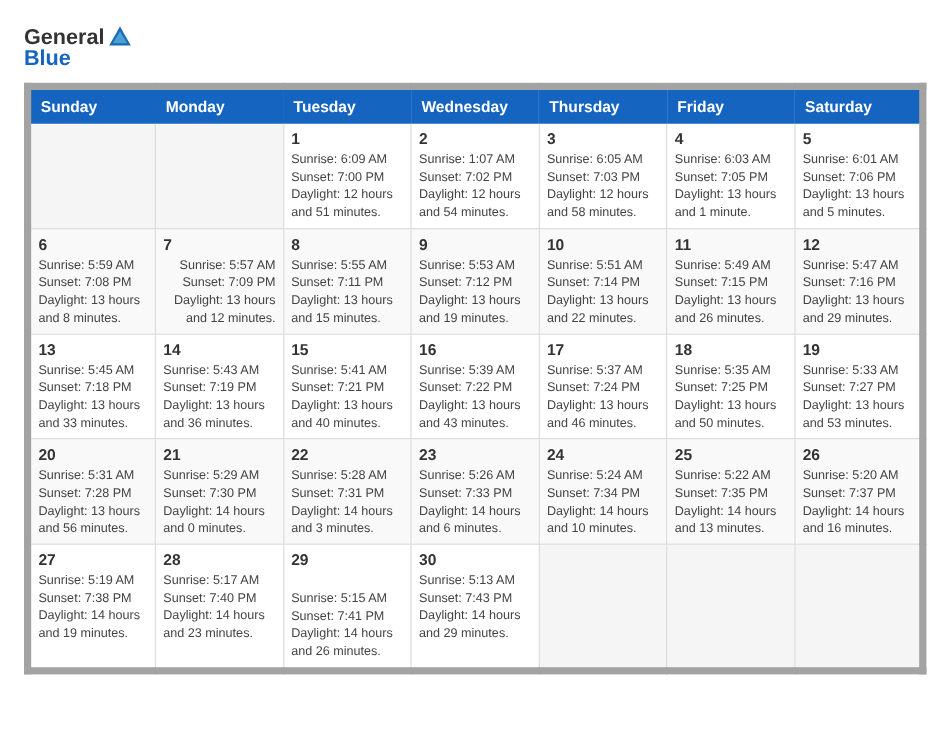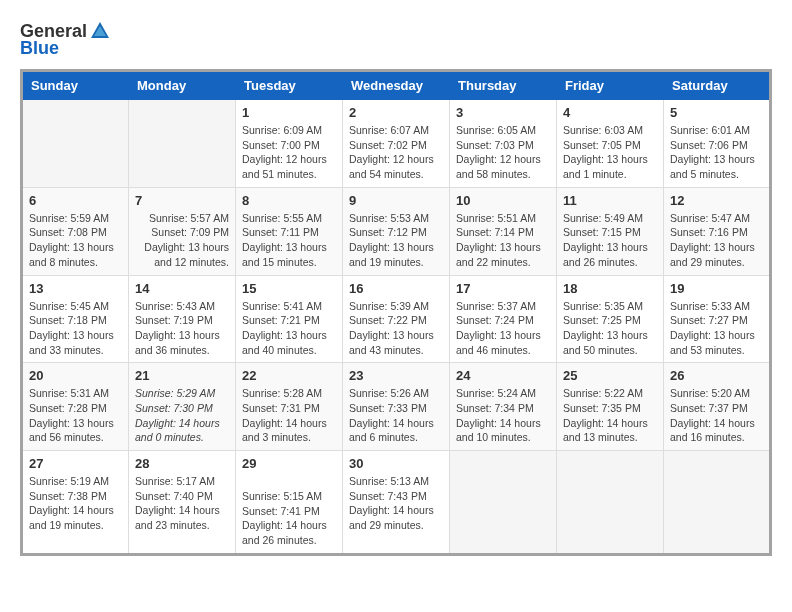--- a/index.html
+++ b/index.html
@@ -30,21 +30,21 @@
       font-weight: normal;
     }
     .title-block h2 {
       font-size: 15px;
       color: #333;
       font-weight: normal;
     }
     .calendar {
       width: 100%;
       border-collapse: collapse;
-      border: 3px solid #a3a3a3;
+      border: 6px solid #a3a3a3;
     }
     .calendar th {
       background-color: #1565c0;
       color: #fff;
       text-align: left;
       padding: 6px 8px;
       font-size: 13px;
       border: 1px solid #1565c0;
     }
     .calendar td {
@@ -110,21 +110,21 @@
         <td class="empty-cell"></td>
         <td class="empty-cell"></td>
         <td>
           <span class="day-number">1</span>
           <div class="day-info" style="white-space: pre-line;">Sunrise: 6:09 AM
 Sunset: 7:00 PM
 Daylight: 12 hours and 51 minutes.</div>
         </td>
         <td>
           <span class="day-number">2</span>
-          <div class="day-info" style="white-space: pre-line;">Sunrise: 6:07 AM
+          <div class="day-info" style="white-space: pre-line;">Sunrise: 1:07 AM
 Sunset: 7:02 PM
 Daylight: 12 hours and 54 minutes.</div>
         </td>
         <td>
           <span class="day-number">3</span>
           <div class="day-info" style="white-space: pre-line;">Sunrise: 6:05 AM
 Sunset: 7:03 PM
 Daylight: 12 hours and 58 minutes.</div>
         </td>
         <td>
@@ -230,21 +230,21 @@
       </tr>
       <tr>
         <td>
           <span class="day-number">20</span>
           <div class="day-info" style="white-space: pre-line;">Sunrise: 5:31 AM
 Sunset: 7:28 PM
 Daylight: 13 hours and 56 minutes.</div>
         </td>
         <td>
           <span class="day-number">21</span>
-          <div class="day-info" style="white-space: pre-line; font-style: italic;">Sunrise: 5:29 AM
+          <div class="day-info" style="white-space: pre-line;">Sunrise: 5:29 AM
 Sunset: 7:30 PM
 Daylight: 14 hours and 0 minutes.</div>
         </td>
         <td>
           <span class="day-number">22</span>
           <div class="day-info" style="white-space: pre-line;">Sunrise: 5:28 AM
 Sunset: 7:31 PM
 Daylight: 14 hours and 3 minutes.</div>
         </td>
         <td>

